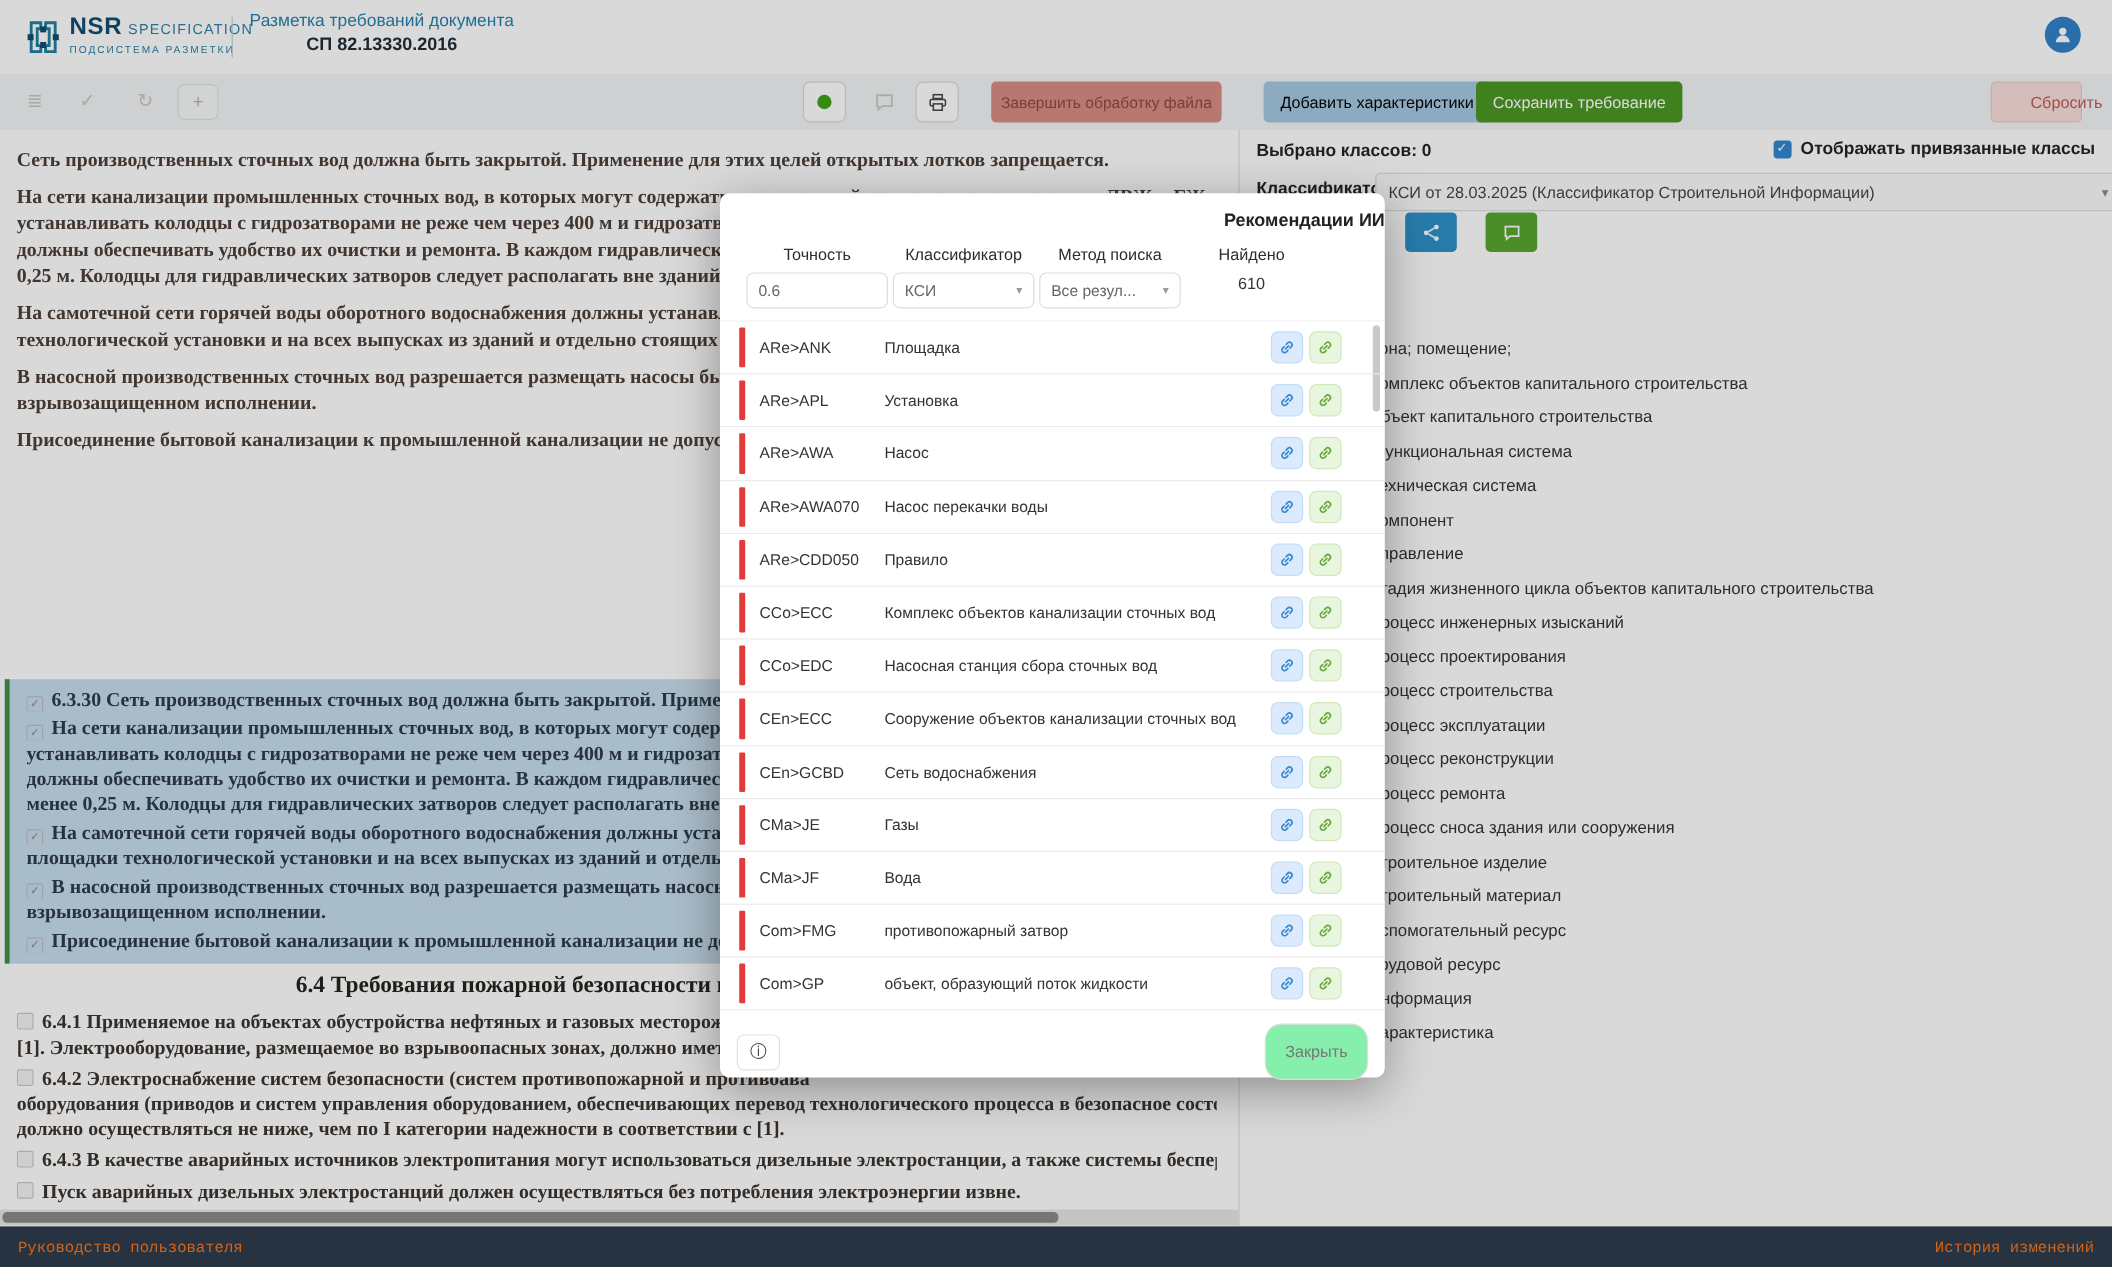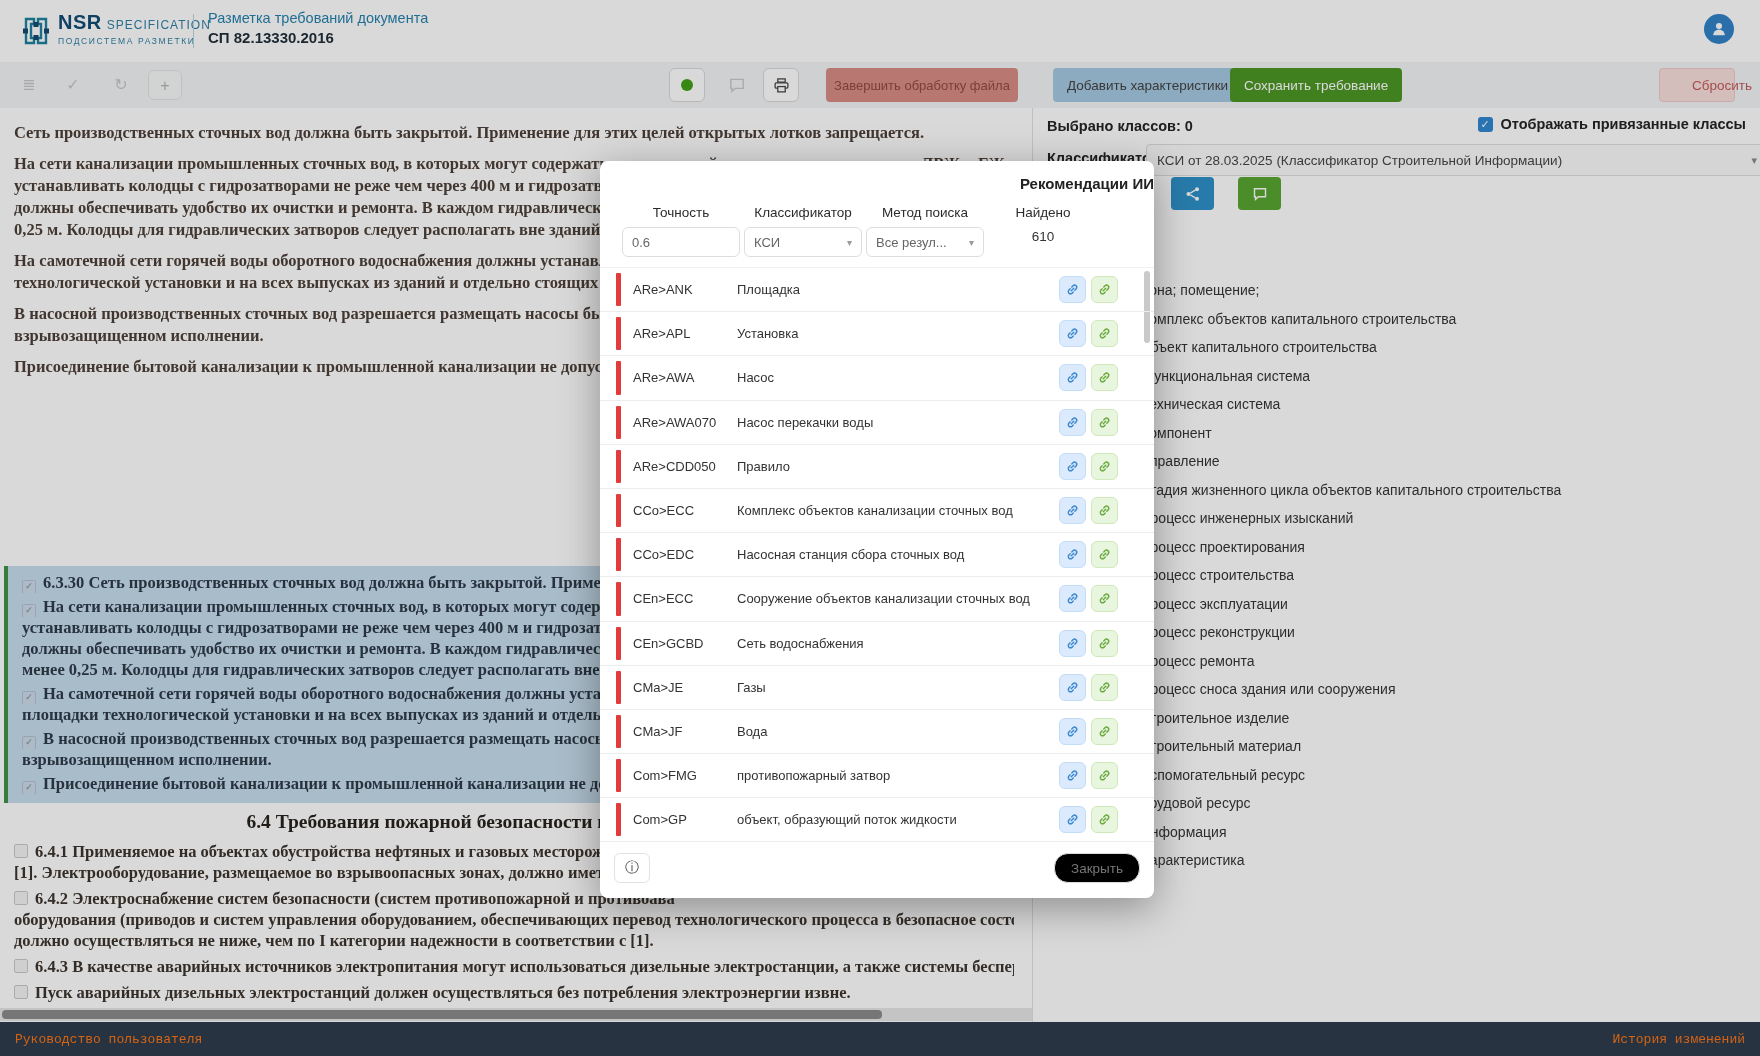--- a/index.html
+++ b/index.html
@@ -10,41 +10,41 @@
   
   #app-header{left:0;top:0;width:1760px;height:62px;background:#fff;border-bottom:1px solid #e3e6e8;}
   #logo-box{left:20px;top:15px;width:32px;height:32px;}
   #logo-text{left:58px;top:11px;}
   #logo-title{font-size:20px;font-weight:bold;color:#0e4b72;letter-spacing:.5px;}
   #logo-sub{font-size:12px;color:#2d7fa6;letter-spacing:1px;margin-left:5px;}
   #logo-caption{font-size:8.5px;color:#2d7fa6;letter-spacing:1.6px;margin-top:2px;}
   #header-divider{left:193px;top:14px;width:1px;height:34px;background:#b9d4e2;}
   #doc-title-block{left:208px;top:10px;}
   #page-title{font-size:14.5px;color:#2380ad;}
-  #doc-code{font-size:15px;color:#1d2b36;font-weight:600;margin-top:3px;}
+  #doc-code{font-size:15px;color:#1d2b36;font-weight:600;margin-top:3px;text-align:center;}
   #avatar{left:1704px;top:14px;width:30px;height:30px;border-radius:50%;background:#2f80c8;
           display:flex;align-items:center;justify-content:center;border:none;cursor:pointer;}
 
   
   #toolbar{left:0;top:62px;width:1760px;height:46px;background:#f3f5f6;border-bottom:1px solid #dfe3e5;}
   .ghost-btn{position:absolute;top:8px;width:30px;height:30px;background:transparent;border:none;
              color:#7c7c7c;opacity:.38;font-size:16px;line-height:30px;text-align:center;padding:0;}
   #ghost-4{border:1px solid #d4d4d4;border-radius:6px;background:#fbfbfb;opacity:.55;}
   .tool-btn{position:absolute;top:6px;height:34px;background:#fff;border:1px solid #d8d8d8;border-radius:6px;
             display:flex;align-items:center;justify-content:center;padding:0;cursor:pointer;}
   #record-btn{left:669px;width:36px;}
   #record-btn .dot{width:12px;height:12px;border-radius:50%;background:#3fa014;display:inline-block;}
   #chat-ghost{left:720px;width:34px;border:none;background:transparent;opacity:.3;}
   #print-btn{left:763px;width:36px;}
   #finish-btn{position:absolute;left:826px;top:6px;width:192px;height:34px;border:none;border-radius:4px;
               background:#d88b83;color:#8f4840;font-size:13px;cursor:default;}
 
   
   #add-char-btn{position:absolute;left:1053px;top:6px;height:34px;padding:0 14px;border:none;border-radius:4px;
-                background:#a5c9e2;color:#404040;font-size:13.5px;cursor:default;}
+                background:#a5c9e2;color:#000000;font-size:13.5px;cursor:default;}
   #save-req-btn{position:absolute;left:1230px;top:6px;height:34px;padding:0 14px;border:none;border-radius:4px;
                 background:#4b9522;color:#fff;font-size:13.5px;cursor:pointer;}
   #reset-btn{position:absolute;left:1659px;top:6px;height:34px;width:76px;border:1px solid #efc9c6;border-radius:4px;
              background:#f9dfdc;color:#c25959;font-size:13.5px;cursor:pointer;padding-left:32px;}
 
   
   #doc-panel{left:0;top:108px;width:1032px;height:914px;background:#fff;overflow:hidden;}
   #doc-content{padding:14px 20px 0 14px;width:1000px;font-family:"Liberation Serif",serif;
                font-size:16.5px;font-weight:bold;color:#4b3e36;}
   .dline{height:22px;line-height:22px;white-space:nowrap;overflow:hidden;}
@@ -118,21 +118,21 @@
   .mlabel{flex:1;font-size:13px;color:#333;white-space:nowrap;overflow:hidden;}
   .mbtns{display:flex;gap:5px;margin-right:36px;}
   .ibtn{width:27px;height:27px;border-radius:6px;display:flex;align-items:center;justify-content:center;
         padding:0;cursor:pointer;}
   .ibtn.blue{background:#dbeafc;border:1px solid #c3ddf7;}
   .ibtn.green{background:#e9f6df;border:1px solid #cfe9b8;}
   #modal-scrollthumb{position:absolute;right:4px;top:3px;width:6px;height:72px;background:#c9c9c9;border-radius:3px;}
   #modal-footer{display:flex;align-items:center;justify-content:space-between;padding:10px 14px;}
   #info-btn{width:36px;height:30px;border:1px solid #e2e2e2;border-radius:6px;background:#fff;color:#444;
             font-size:14px;cursor:pointer;padding:0;}
-  #close-btn{height:30px;padding:0 16px;border:1px solid #ddd;border-radius:14px;background:#000000;color:#777;
+  #close-btn{height:47px;padding:0 16px;border:1px solid #ddd;border-radius:14px;background:#86efac;color:#777;
              font-size:13.5px;cursor:pointer;}
   svg{display:block;}
 </style>
 </head>
 <body>
 
 <div id="app-header" class="abs">
   <div id="logo-box" class="abs">
     <svg width="32" height="32" viewBox="0 0 32 32">
       <path d="M6 4h8v5H11v14h3v5H6z" fill="none" stroke="#1b7f9e" stroke-width="2.4"></path>

